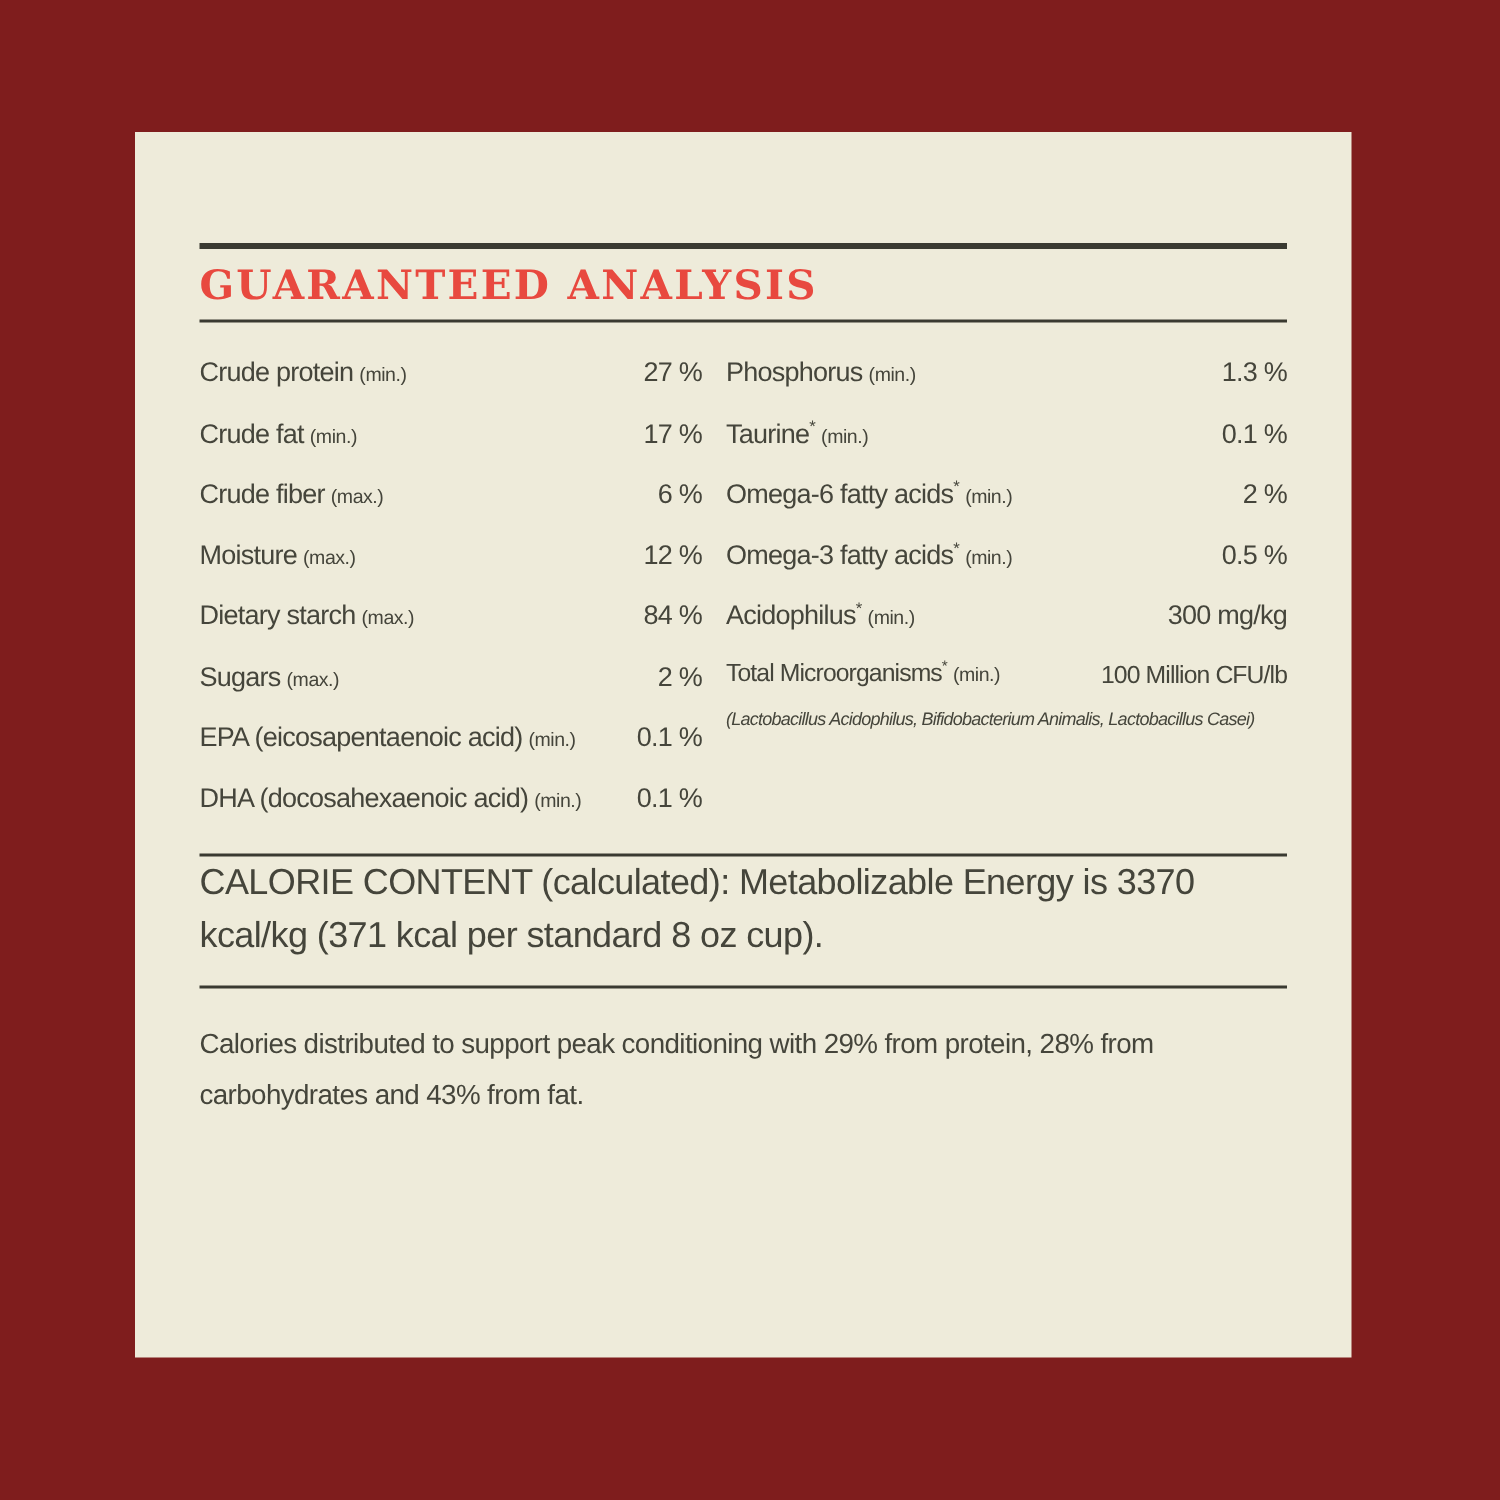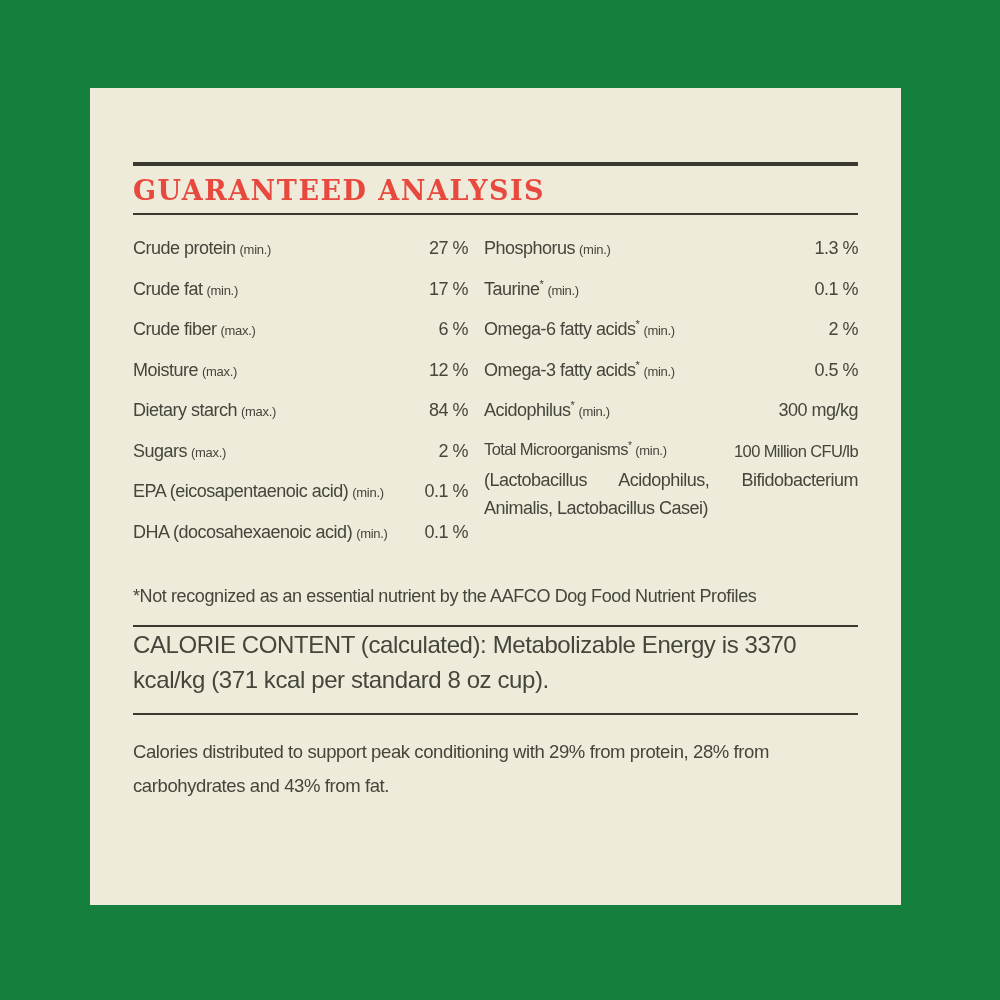--- a/index.html
+++ b/index.html
@@ -7,21 +7,21 @@
     padding: 0;
     width: 1000px;
     height: 1000px;
     background: #ffffff;
     font-family: "Liberation Sans", sans-serif;
   }
   .stage {
     position: relative;
     width: 1000px;
     height: 1000px;
-    background: #15803d;
+    background: #7f1d1d;
     overflow: hidden;
   }
   .card {
     position: absolute;
     left: 90px;
     top: 88px;
     width: 811px;
     height: 817px;
     background: #eeebda;
     color: #45453b;
@@ -74,25 +74,26 @@
     line-height: 0;
   }
   .val { margin-left: 6px; }
   .row-micro {
     font-size: 16.5px;
     letter-spacing: -0.6px;
     line-height: 34px;
     align-items: flex-end;
   }
   .micro-cont {
-    font-size: 18px;
+    font-size: 12px;
     letter-spacing: -0.5px;
     line-height: 28.5px;
     text-align: justify;
     margin-top: -2px;
+    font-style: italic;
   }
   .footnote {
     font-size: 18px;
     letter-spacing: -0.4px;
     margin-top: 30px;
     line-height: 26px;
     white-space: nowrap;
   }
   .divider-1 { margin-top: 16px; }
   .calorie {
@@ -181,21 +182,20 @@
           </div>
           <div class="row row-micro">
             <span><span>Total Microorganisms</span><sup class="star">*</sup><span class="note">(min.)</span></span>
             <span class="val">100 Million CFU/lb</span>
           </div>
           <div class="micro-cont">(Lactobacillus Acidophilus, Bifidobacterium Animalis, Lactobacillus Casei)</div>
         </div>
 
       </div>
 
-      <div class="footnote">*Not recognized as an essential nutrient by the AAFCO Dog Food Nutrient Profiles</div>
 
       <div class="rule-thin divider-1"></div>
 
       <div class="calorie">CALORIE CONTENT (calculated): Metabolizable Energy is 3370 kcal/kg (371 kcal per standard 8 oz cup).</div>
 
       <div class="rule-thin divider-2"></div>
 
       <div class="distribution">Calories distributed to support peak conditioning with 29% from protein, 28% from carbohydrates and 43% from fat.</div>
 
     </div>

